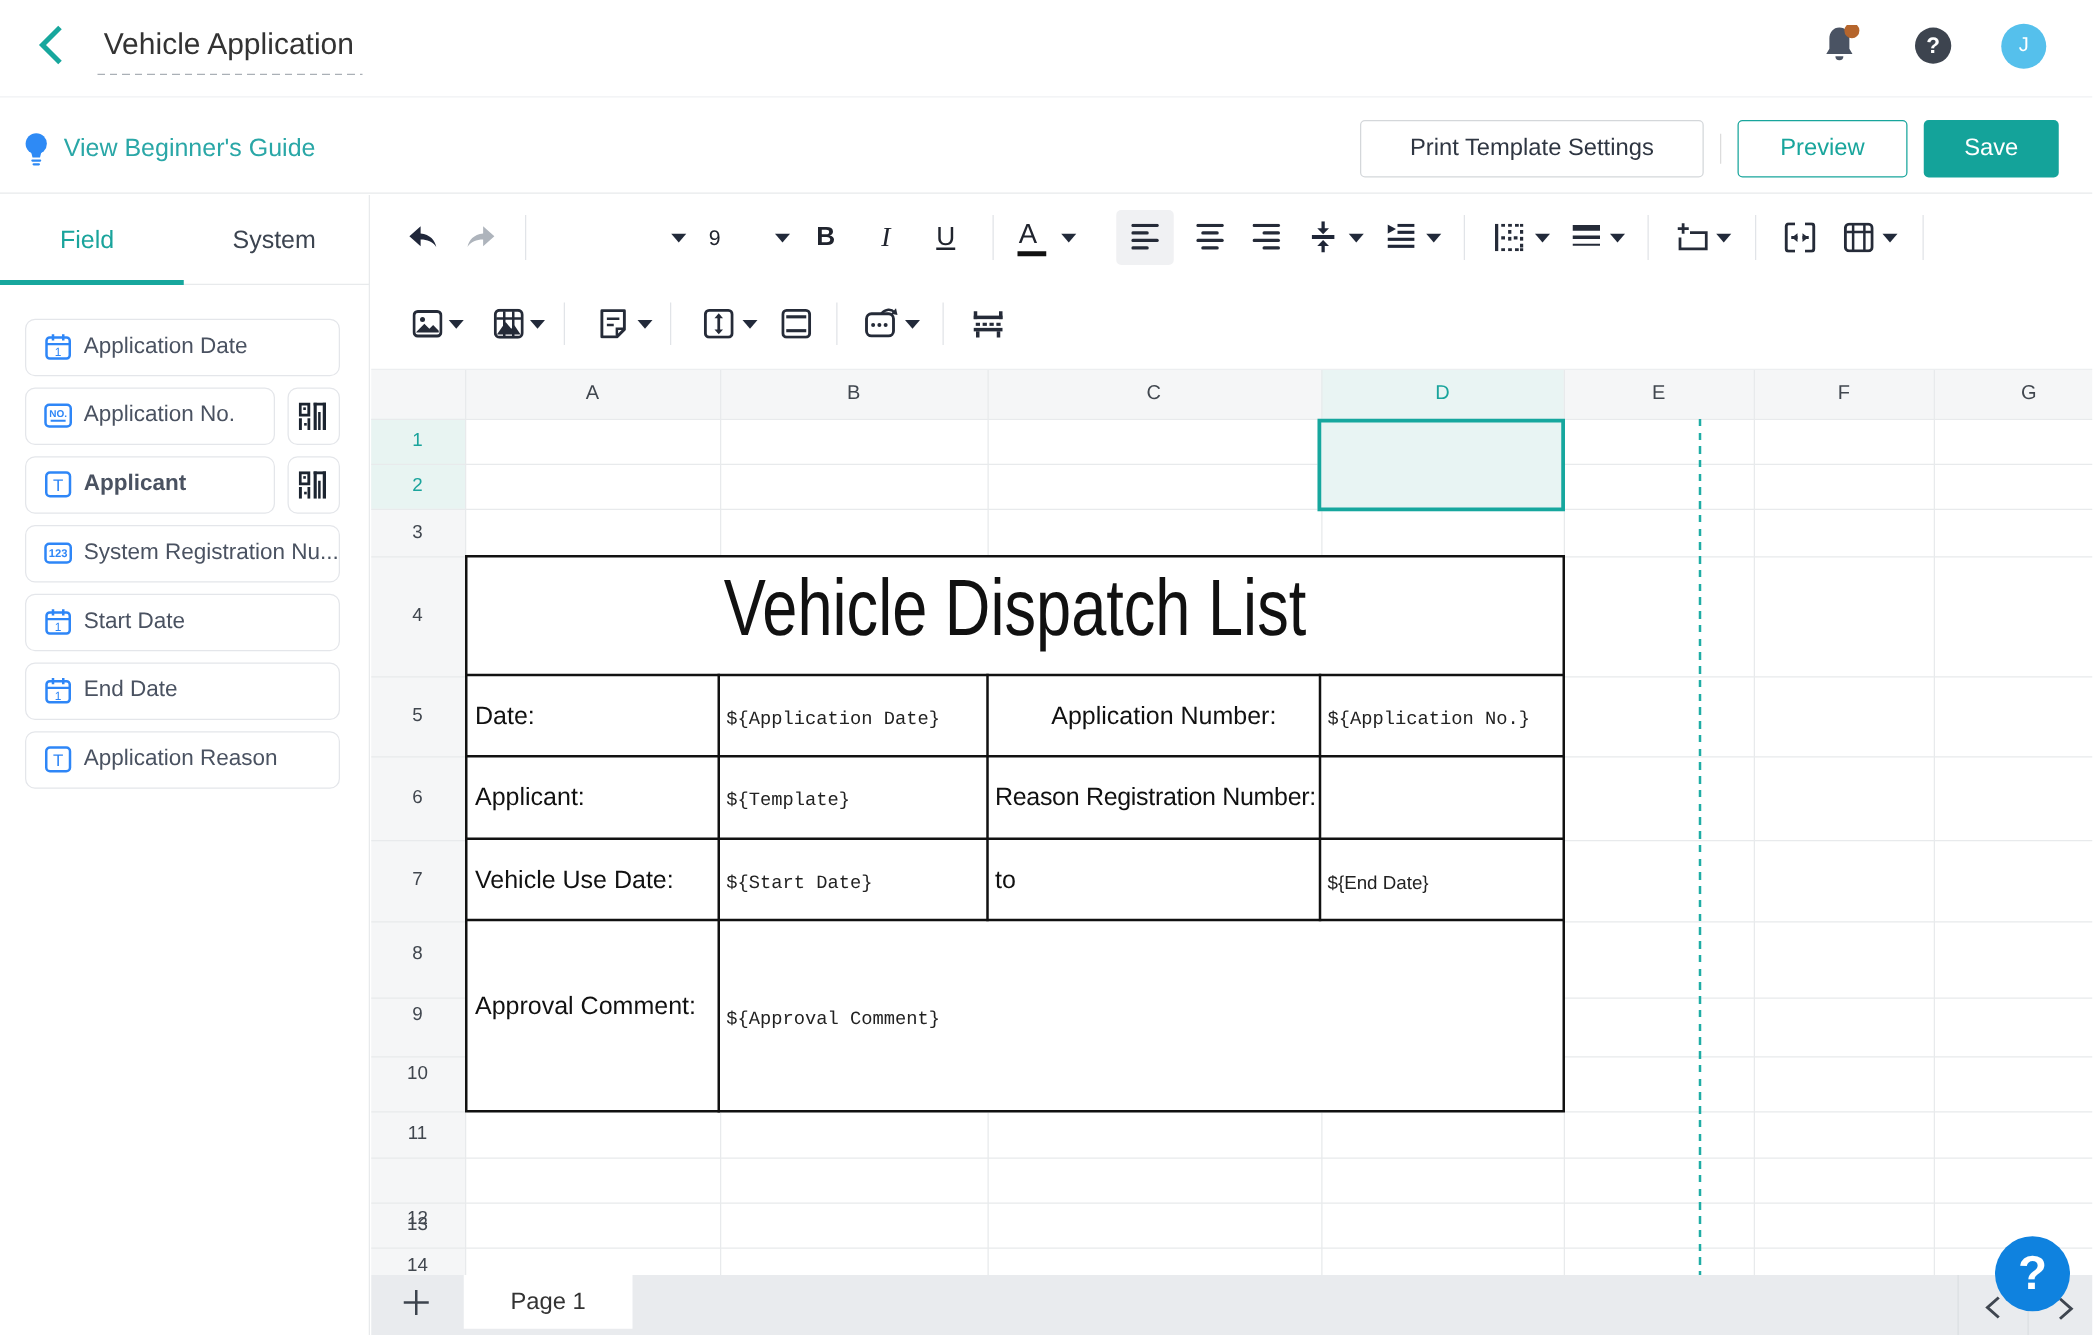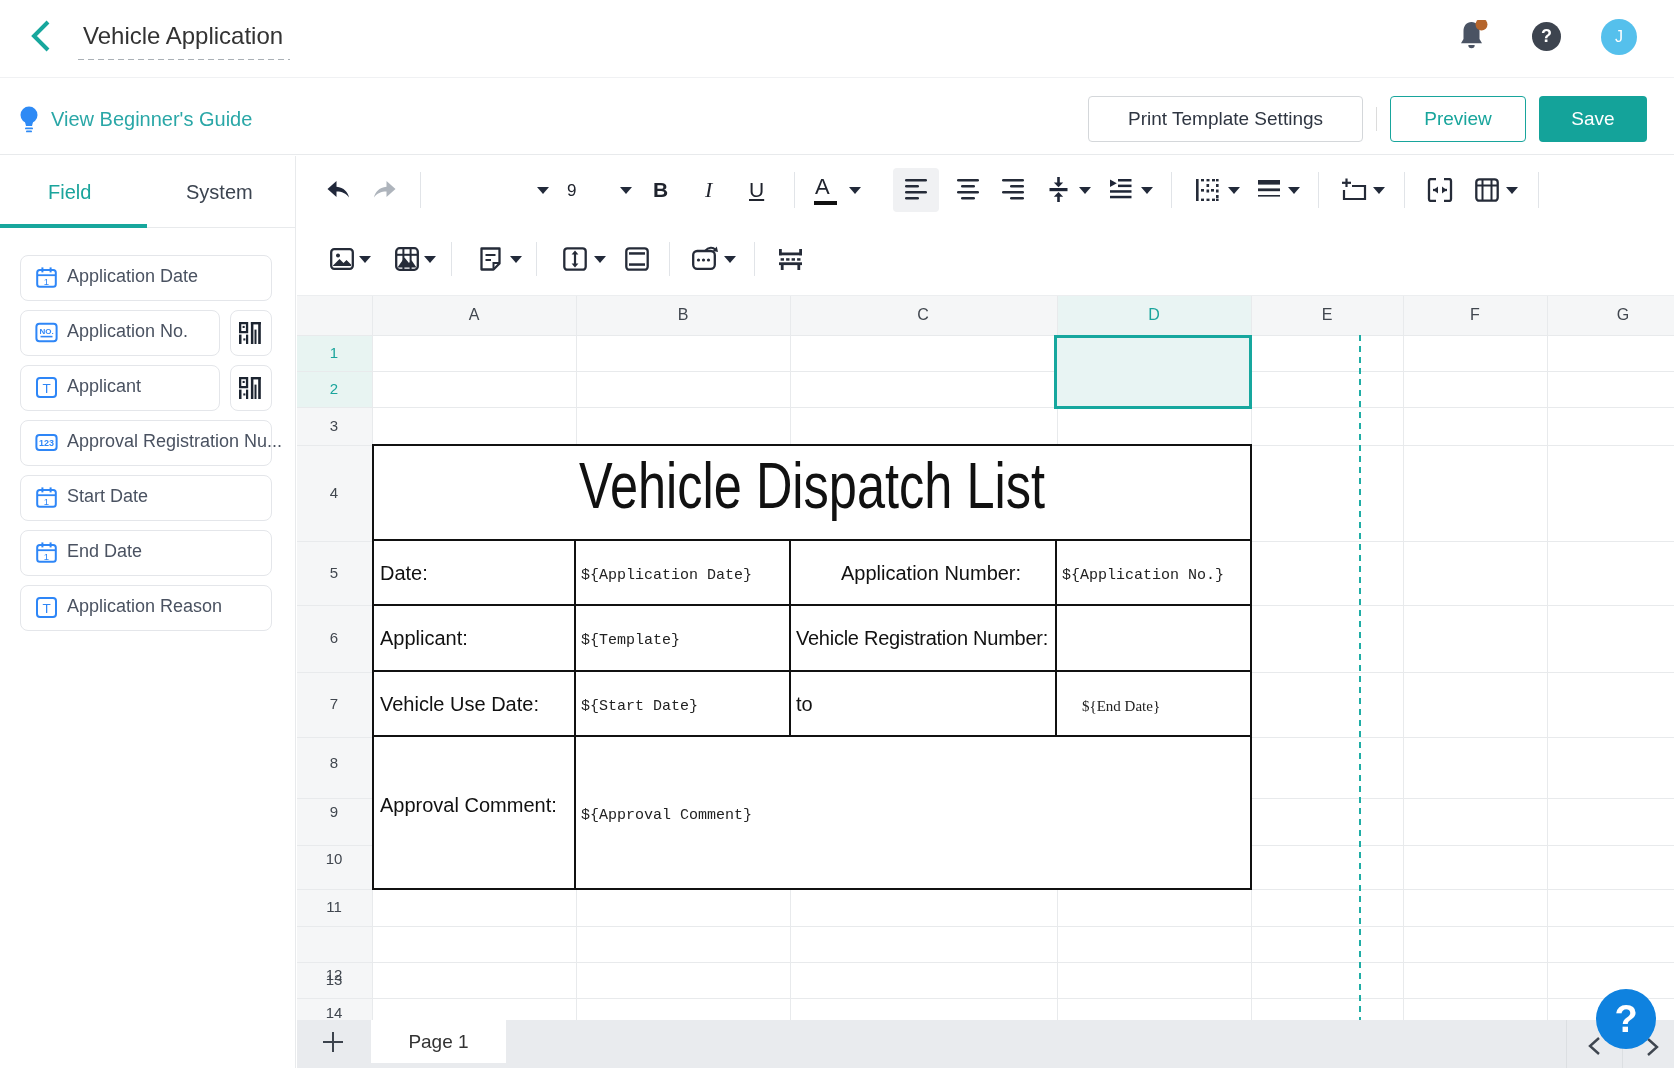--- a/index.html
+++ b/index.html
@@ -86,42 +86,42 @@
       <rect x="19.2" y="0" width="2.6" height="22"></rect>
       <rect x="15.5" y="7.6" width="2" height="14.4"></rect>
     </g>
   </svg>
 
   <div class="abs" style="left:20px;top:365px;width:200px;height:46px;border:1px solid #e4e6ea;border-radius:8px;background:#fff;"></div>
   <svg class="abs" style="left:35px;top:376px;" width="23" height="23" viewBox="0 0 23 23">
     <rect x="2" y="2" width="19" height="19" rx="3" fill="none" stroke="#2e86f7" stroke-width="2"></rect>
     <text x="11.5" y="16.6" font-size="13.5" fill="#2e86f7" text-anchor="middle" font-family="Liberation Sans">T</text>
   </svg>
-  <div class="abs" style="left:67px;top:376px;font-size:18px;color:#4a5261;">Applicant</div>
+  <div class="abs" style="left:67px;top:376px;font-size:18px;color:#4a5261;font-weight:bold;">Applicant</div>
   <div class="abs" style="left:230px;top:365px;width:42px;height:46px;border:1px solid #e4e6ea;border-radius:8px;background:#fff;"></div>
   <svg class="abs" style="left:239px;top:377px;" width="22" height="22" viewBox="0 0 22 22">
     <g fill="#1c2430">
       <path d="M0 0 H9.2 V11.2 H0 Z M2.3 2.3 V8.9 H6.9 V2.3 Z"></path>
       <rect x="3.6" y="3.9" width="2.1" height="2.1"></rect>
       <rect x="0" y="12.6" width="2.5" height="9.4"></rect>
       <rect x="4.3" y="16.4" width="2.1" height="2.1"></rect>
       <rect x="7" y="12.6" width="2.2" height="9.4"></rect>
       <rect x="11.9" y="0" width="2.5" height="22"></rect>
       <rect x="11.9" y="0" width="9.9" height="2.4"></rect>
       <rect x="19.2" y="0" width="2.6" height="22"></rect>
       <rect x="15.5" y="7.6" width="2" height="14.4"></rect>
     </g>
   </svg>
 
   <div class="abs" style="left:20px;top:420px;width:252px;height:46px;border:1px solid #e4e6ea;border-radius:8px;background:#fff;"></div>
   <svg class="abs" style="left:35px;top:431px;" width="23" height="23" viewBox="0 0 23 23">
     <rect x="1.4" y="4" width="20.2" height="15" rx="3" fill="none" stroke="#2e86f7" stroke-width="2"></rect>
     <text x="11.5" y="14.8" font-size="9" font-weight="bold" fill="#2e86f7" text-anchor="middle" font-family="Liberation Sans">123</text>
   </svg>
-  <div class="abs" style="left:67px;top:431px;font-size:18px;color:#4a5261;">Approval Registration Nu...</div>
+  <div class="abs" style="left:67px;top:431px;font-size:18px;color:#4a5261;">System Registration Nu...</div>
 
   <div class="abs" style="left:20px;top:475px;width:252px;height:46px;border:1px solid #e4e6ea;border-radius:8px;background:#fff;"></div>
   <svg class="abs" style="left:35px;top:486px;" width="23" height="23" viewBox="0 0 23 23">
     <rect x="2.2" y="4" width="18.6" height="16.8" rx="2.6" fill="none" stroke="#2e86f7" stroke-width="2"></rect>
     <line x1="7.4" y1="1.4" x2="7.4" y2="6.4" stroke="#2e86f7" stroke-width="2"></line>
     <line x1="15.6" y1="1.4" x2="15.6" y2="6.4" stroke="#2e86f7" stroke-width="2"></line>
     <line x1="2.5" y1="9.2" x2="20.5" y2="9.2" stroke="#2e86f7" stroke-width="1.8"></line>
     <text x="11.5" y="18.8" font-size="9.5" fill="#2e86f7" text-anchor="middle" font-family="Liberation Sans">1</text>
   </svg>
   <div class="abs" style="left:67px;top:486px;font-size:18px;color:#4a5261;">Start Date</div>
@@ -391,25 +391,25 @@
 
   <svg class="abs" style="left:372px;top:444px;" width="880" height="96" viewBox="0 0 880 96">
     <text x="440" y="64" text-anchor="middle" font-size="64" fill="#111" font-family="Liberation Sans" textLength="466" lengthAdjust="spacingAndGlyphs">Vehicle Dispatch List</text>
   </svg>
   <div class="abs" style="left:380px;top:541px;width:190px;height:64px;display:flex;align-items:center;font-size:20px;color:#111;">Date:</div>
   <div class="abs" style="left:581px;top:543px;width:200px;height:64px;display:flex;align-items:center;font-size:15px;color:#222;font-family:'Liberation Mono',monospace;">${Application Date}</div>
   <div class="abs" style="left:796px;top:541px;width:250px;height:64px;display:flex;align-items:center;font-size:20px;color:#111;margin-left:45px;">Application Number:</div>
   <div class="abs" style="left:1062px;top:543px;width:190px;height:64px;display:flex;align-items:center;font-size:15px;color:#222;font-family:'Liberation Mono',monospace;">${Application No.}</div>
   <div class="abs" style="left:380px;top:605px;width:190px;height:67px;display:flex;align-items:center;font-size:20px;color:#111;">Applicant:</div>
   <div class="abs" style="left:581px;top:607px;width:200px;height:67px;display:flex;align-items:center;font-size:15px;color:#222;font-family:'Liberation Mono',monospace;">${Template}</div>
-  <div class="abs" style="left:796px;top:605px;width:260px;height:67px;display:flex;align-items:center;font-size:20px;letter-spacing:-0.25px;color:#111;">Vehicle Registration Number:</div>
+  <div class="abs" style="left:796px;top:605px;width:260px;height:67px;display:flex;align-items:center;font-size:20px;letter-spacing:-0.25px;color:#111;">Reason Registration Number:</div>
   <div class="abs" style="left:380px;top:672px;width:190px;height:65px;display:flex;align-items:center;font-size:20px;color:#111;">Vehicle Use Date:</div>
   <div class="abs" style="left:581px;top:674px;width:200px;height:65px;display:flex;align-items:center;font-size:15px;color:#222;font-family:'Liberation Mono',monospace;">${Start Date}</div>
   <div class="abs" style="left:796px;top:672px;width:200px;height:65px;display:flex;align-items:center;font-size:20px;color:#111;">to</div>
-  <div class="abs" style="left:1062px;top:674px;width:190px;height:65px;display:flex;align-items:center;font-size:15px;color:#222;font-family:Liberation Serif, serif;margin-left:20px;">${End Date}</div>
+  <div class="abs" style="left:1062px;top:674px;width:190px;height:65px;display:flex;align-items:center;font-size:15px;color:#222;font-family:Liberation Sans, sans-serif;">${End Date}</div>
   <div class="abs" style="left:380px;top:737px;width:190px;height:136px;display:flex;align-items:center;font-size:20px;color:#111;">Approval Comment:</div>
   <div class="abs" style="left:581px;top:739px;width:300px;height:152px;display:flex;align-items:center;font-size:15px;color:#222;font-family:'Liberation Mono',monospace;">${Approval Comment}</div>
 
   <div class="abs" style="left:1054px;top:335px;width:198px;height:74px;border:3px solid #16a79e;background:#e8f4f3;"></div>
 
   <div class="abs" style="left:297px;top:1020px;width:1377px;height:48px;background:#e9ebee;"></div>
   <div class="abs" style="left:1566px;top:1020px;width:1px;height:48px;background:#dcdfe2;"></div>
   <div class="abs" style="left:1622px;top:1020px;width:1px;height:48px;background:#dcdfe2;"></div>
   <svg class="abs" style="left:322px;top:1031px;" width="22" height="22" viewBox="0 0 22 22">
     <line x1="11" y1="1" x2="11" y2="21" stroke="#3c434d" stroke-width="2"></line>

